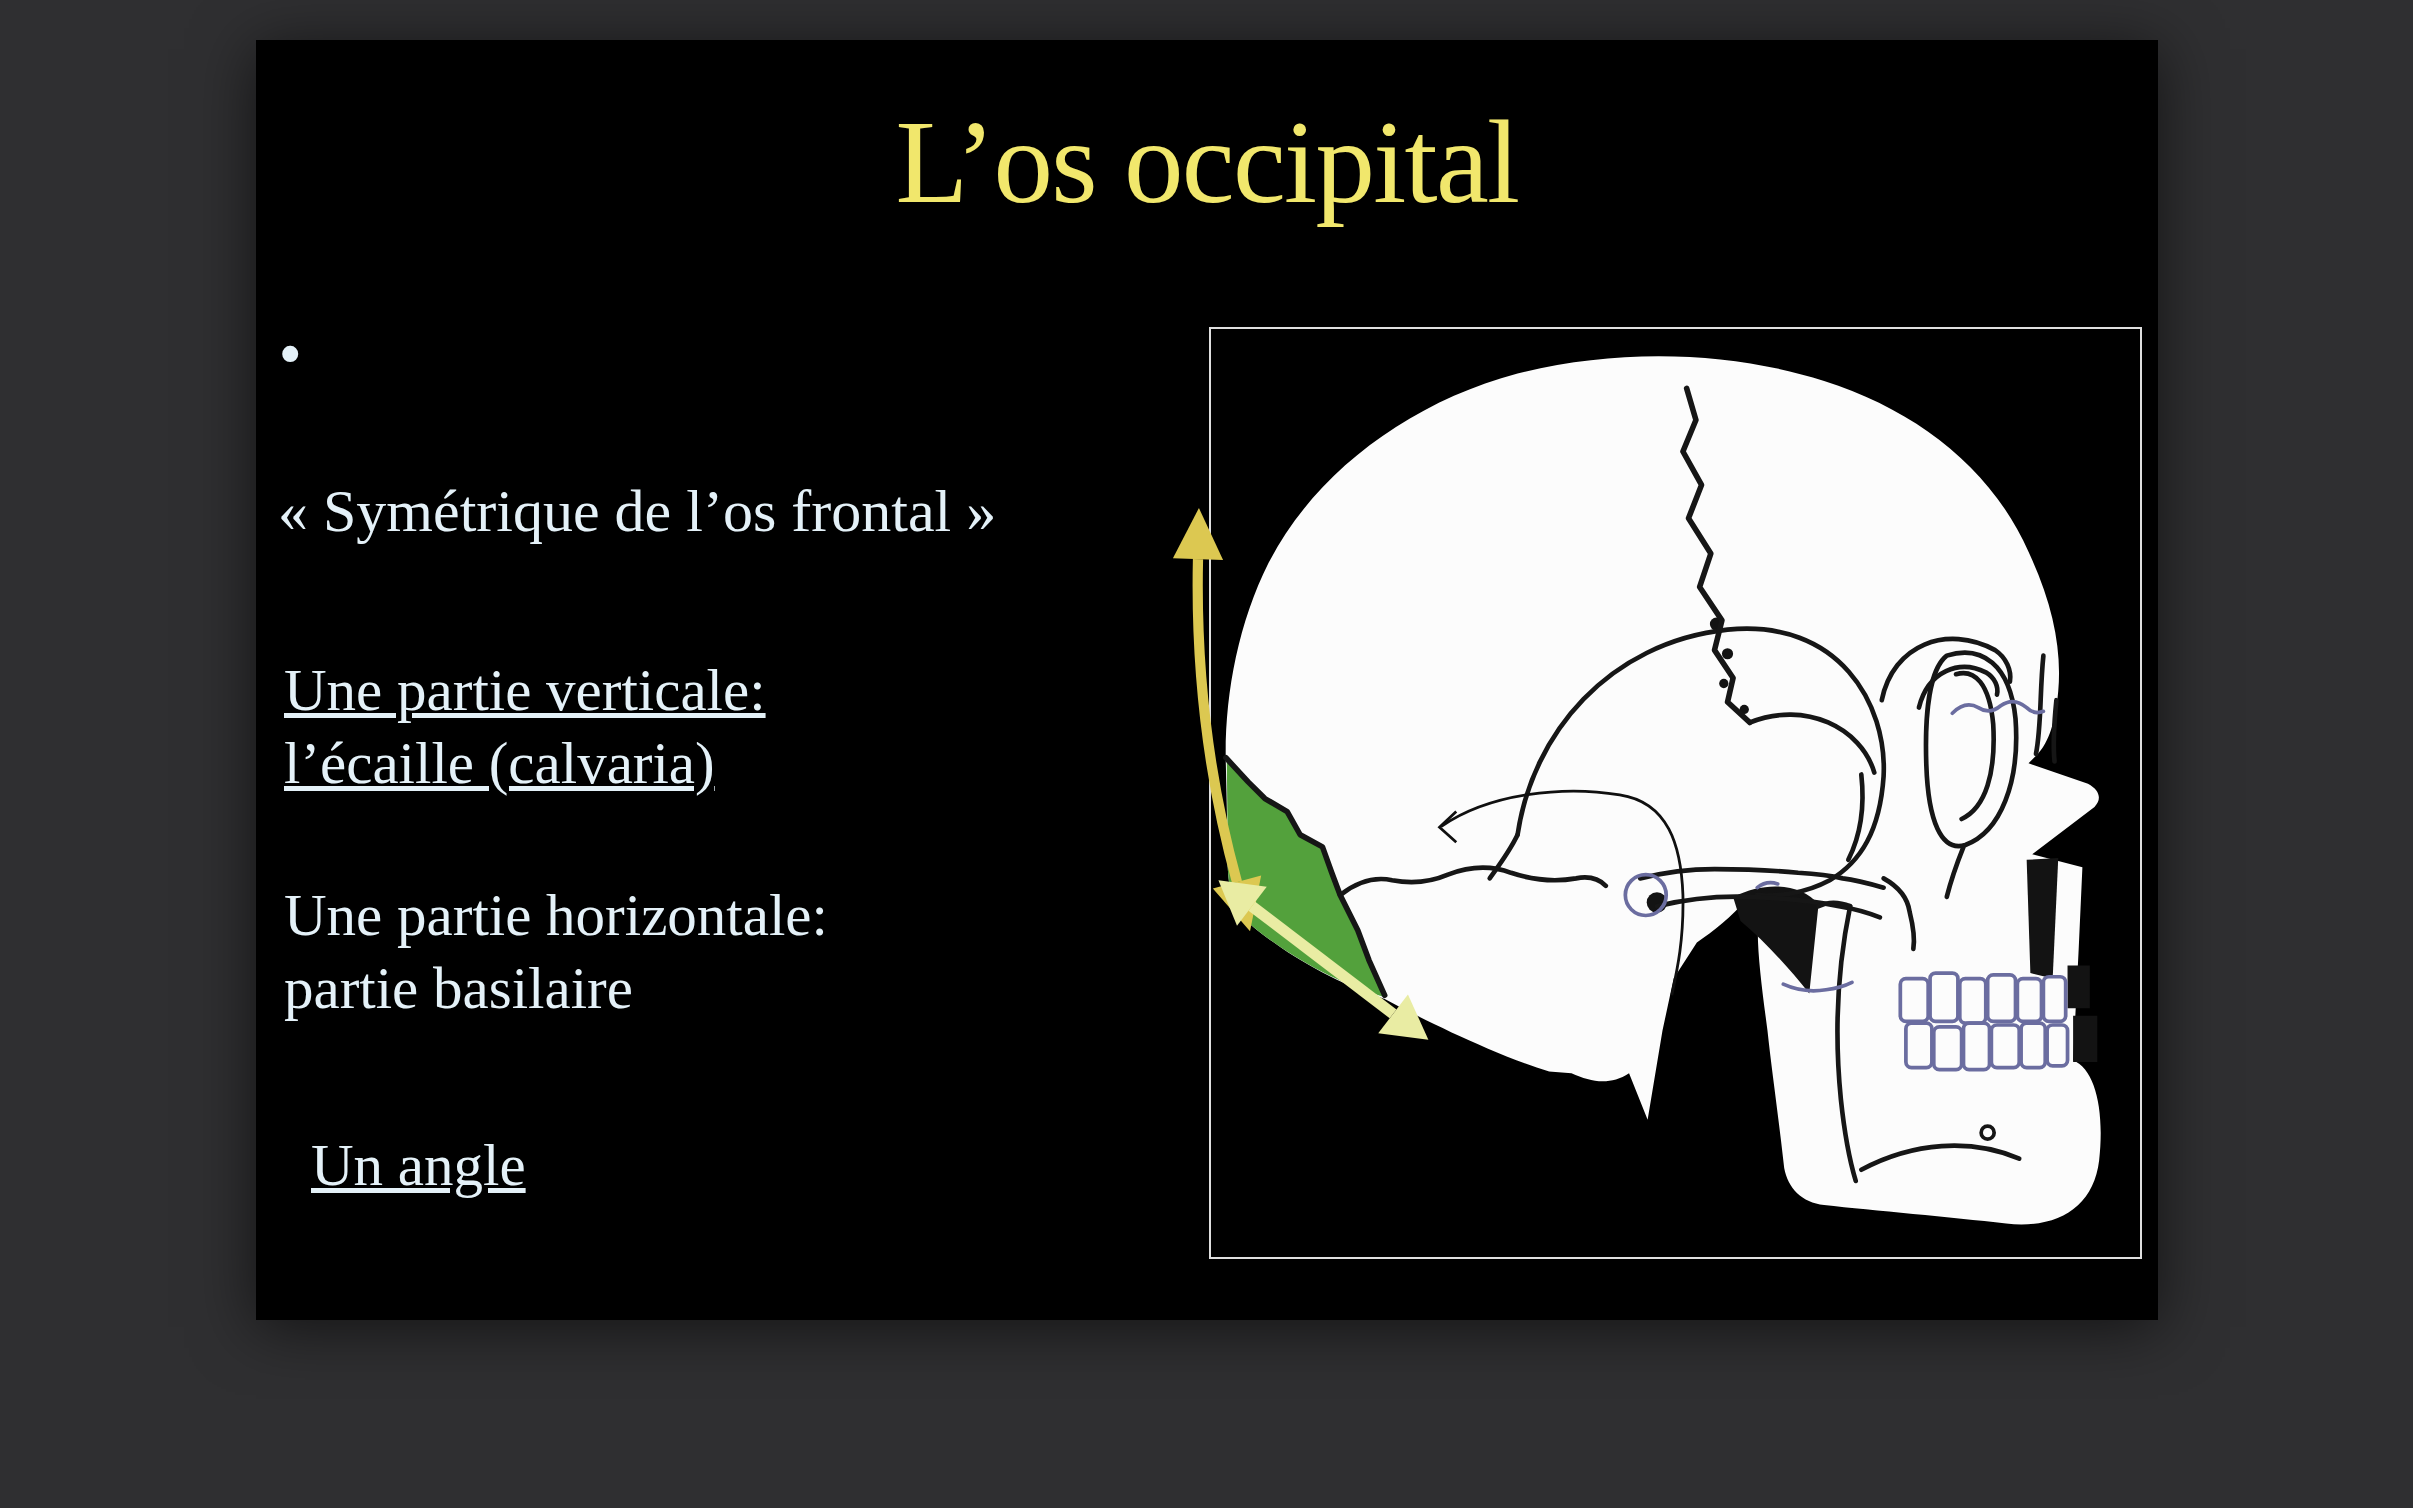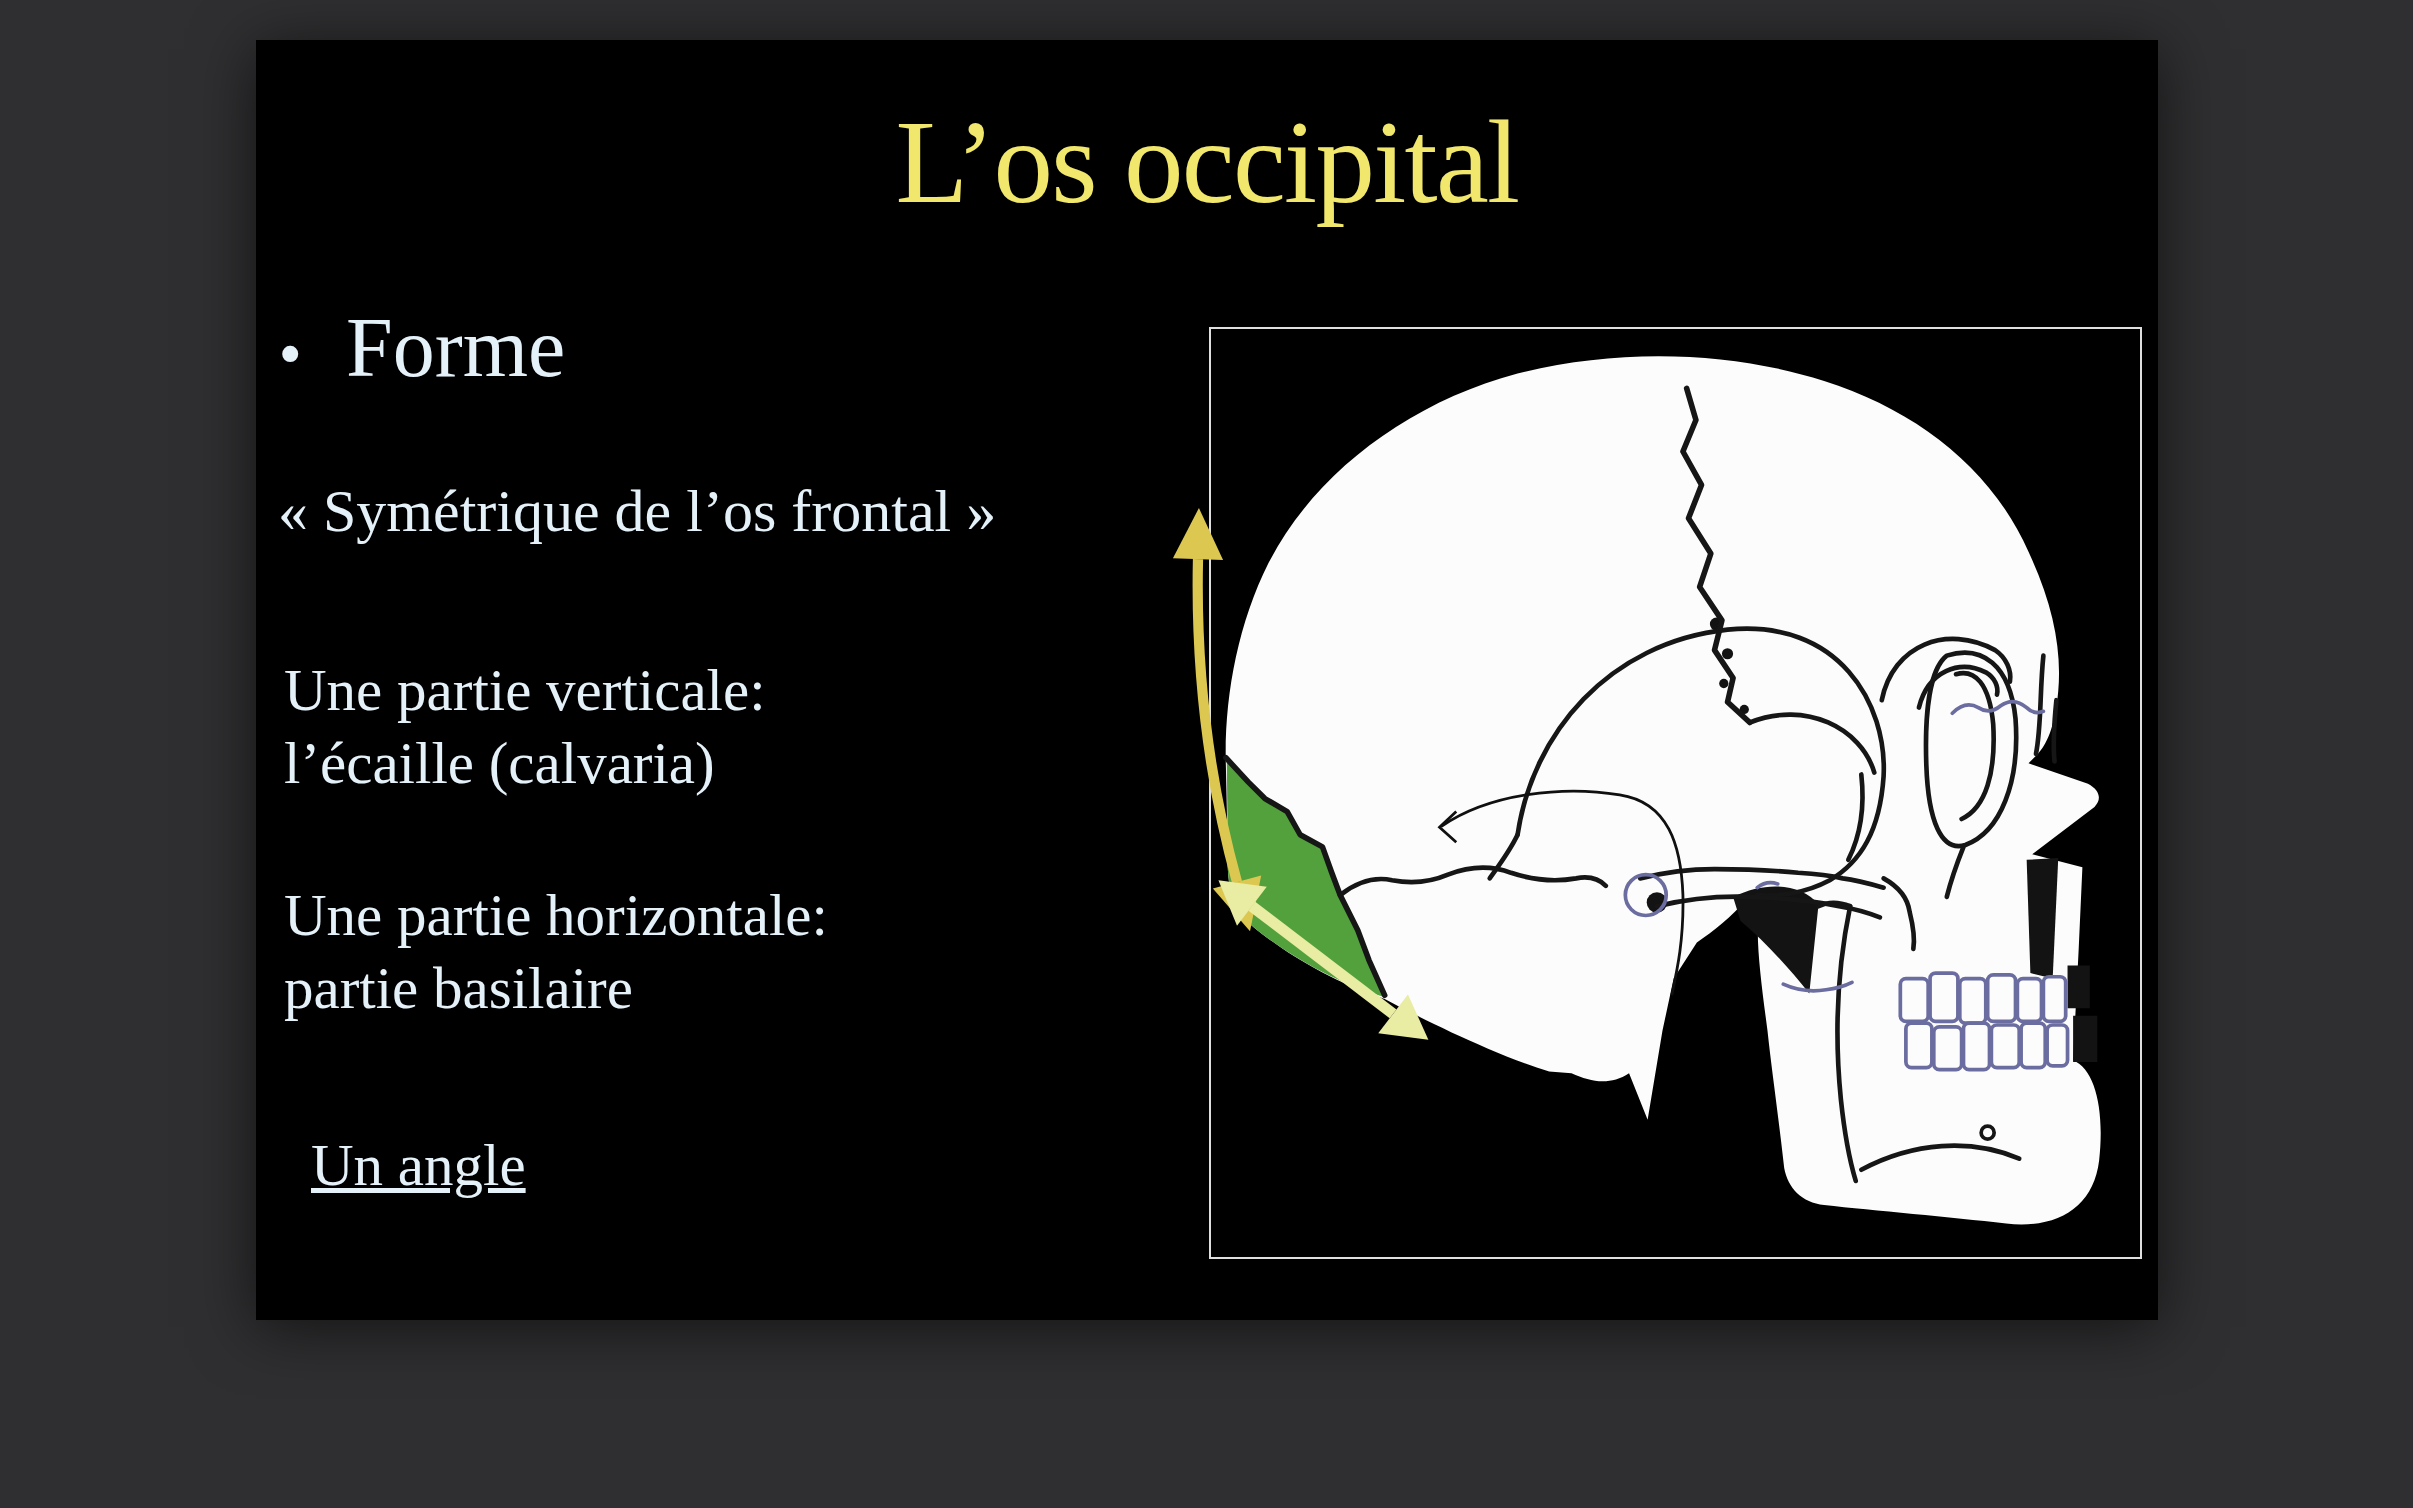--- a/index.html
+++ b/index.html
@@ -7,21 +7,21 @@
   .slide{position:absolute;left:256px;top:40px;width:1902px;height:1280px;
     background:var(--c-slide-bg,#000);box-shadow:0 8.4px 59px rgba(0,0,0,.6);
     color:var(--c-body-text,#e4f1f8);}
   .title{position:absolute;left:0;right:0;top:63px;margin:0;text-align:center;
     font-size:119px;font-weight:400;letter-spacing:-1.7px;line-height:1;
     color:var(--c-title,#f1e76c);}
   .bullet-dot{position:absolute;left:22.6px;top:280px;font-size:67px;line-height:1;}
   .bullet-label{position:absolute;left:90px;top:266px;font-size:84px;line-height:1;}
   .quote{position:absolute;left:22px;top:441px;font-size:60px;line-height:1;}
   .point{position:absolute;font-size:59px;line-height:1.23;}
-  .p1{left:28px;top:614px;} .p2{left:28px;top:839px;} .p3{left:55px;top:1089px;text-decoration:underline;}
+  .p1{left:28px;top:614px;text-decoration:underline;} .p2{left:28px;top:839px;} .p3{left:55px;top:1089px;text-decoration:underline;}
   .footer{position:absolute;left:0;right:0;top:1307px;text-align:center;font-size:36px;}
   .figure{position:absolute;left:953px;top:287px;width:933px;height:932px;
     box-sizing:border-box;border:2.5px solid var(--c-frame-border,#dfdfdf);background:#000;}
   .figure svg{position:absolute;left:0;top:0;width:100%;height:100%;overflow:visible;}
   .bone{fill:#fcfcfc;}
   .ink{fill:#131313;}
   .suture{fill:none;stroke:#161616;stroke-width:5;stroke-linecap:round;stroke-linejoin:round;}
   .suture.w6{stroke-width:6;}
   .blue{fill:none;stroke:var(--c-teeth-blue,#6b6da0);stroke-width:4;stroke-linecap:round;}
   .tooth{fill:#fcfcfc;stroke:var(--c-teeth-blue,#6b6da0);stroke-width:4;}
@@ -33,21 +33,20 @@
   .green{fill:var(--c-green-highlight,#53a13c);}
 </style>
 </head>
 <body>
 
 <div class="slide">
 
   <h1 class="title">L’os occipital</h1>
 
   <span class="bullet-dot">•</span>
-  <span class="bullet-label">Forme</span>
 
   <div class="quote">« Symétrique de l’os frontal »</div>
 
   <div class="point p1">
     <div>Une partie verticale:</div>
     <div>l’écaille (calvaria)</div>
   </div>
 
   <div class="point p2">
     <div>Une partie horizontale:</div>

